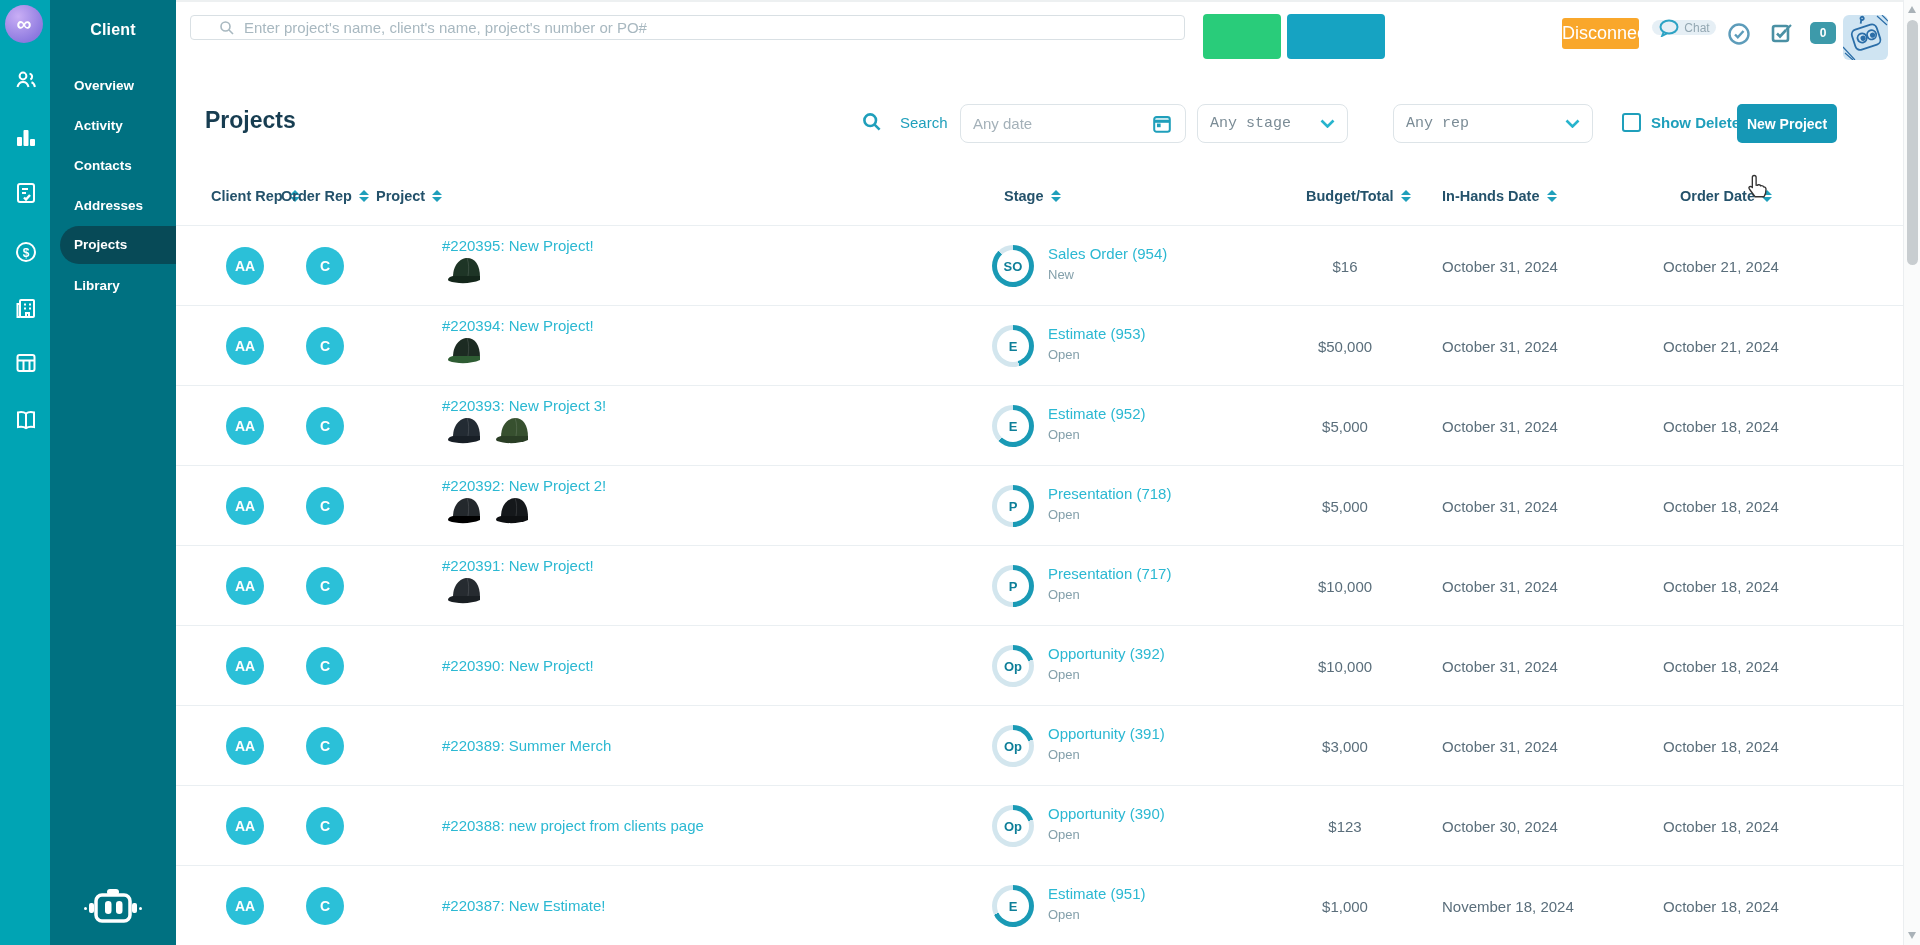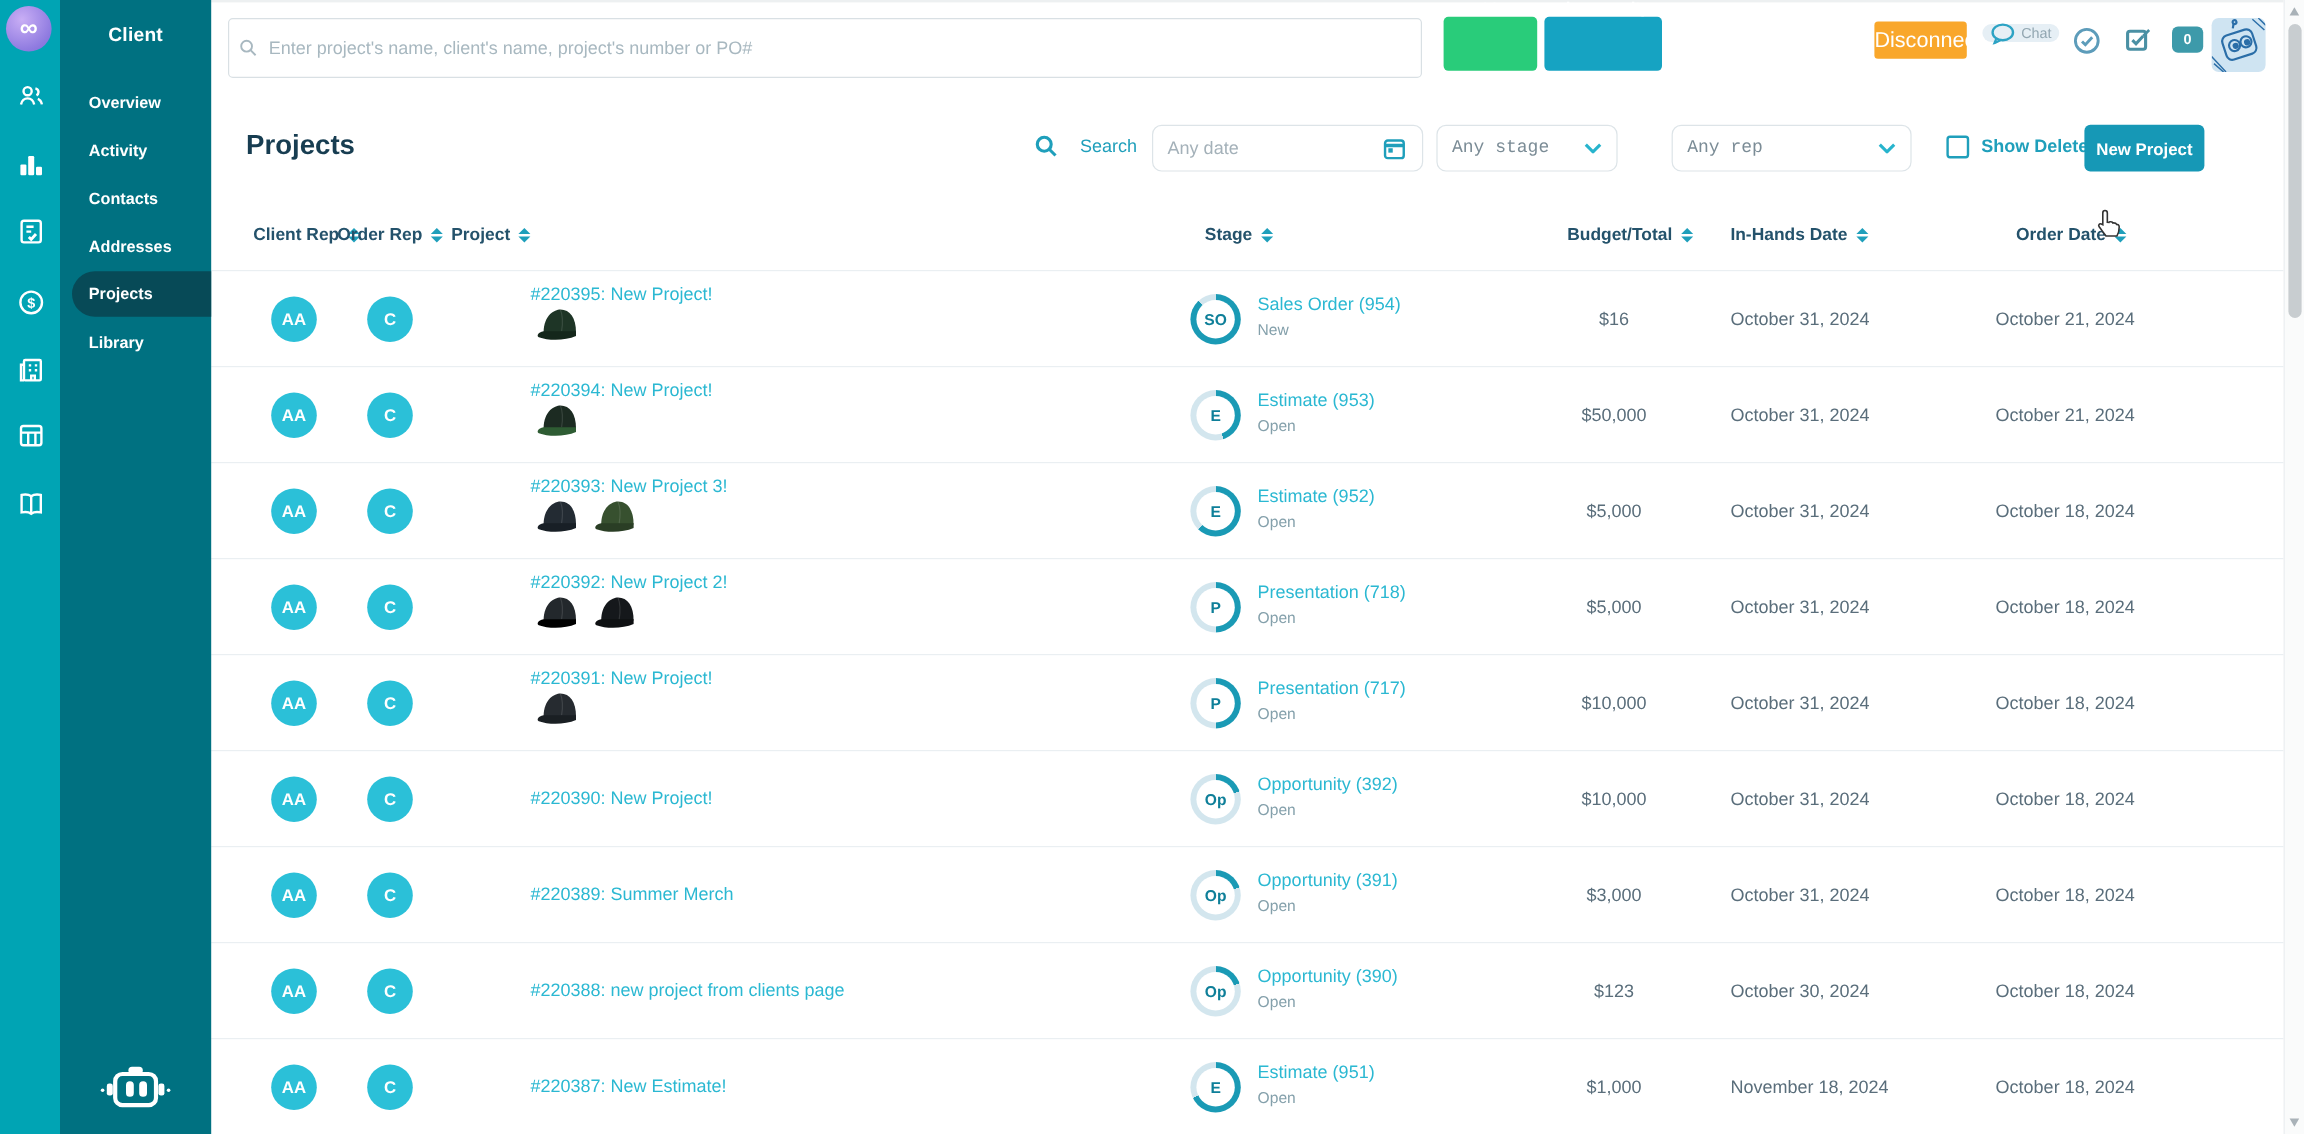--- a/index.html
+++ b/index.html
@@ -23,22 +23,22 @@
   .nav-item { position:absolute; left:0; width:126px; height:32px; line-height:32px;
     padding-left:24px; color:#fff; font-size:13.5px; font-weight:bold; cursor:pointer; }
   .nav-item.selected { left:10px; width:116px; padding-left:14px; height:38px; line-height:38px;
     background:#074a57; border-radius:19px 0 0 19px; }
   #nav-robot { position:absolute; left:33px; top:884px; width:60px; height:48px; cursor:pointer; }
 
   
   #content { left:176px; top:0; width:1727px; height:945px; background:#fff; border-top:2px solid #edf0f1; }
 
   
-  #search-box { position:absolute; left:14px; top:13px; width:995px; height:50px;
-    border:1px solid #d9e0e4; border-radius:4px; display:flex; align-items:center; padding:0 8px; gap:9px; }
+  #search-box { position:absolute; left:14px; top:13px; width:995px; height:25px;
+    border:1px solid #d9e0e4; border-radius:4px; display:flex; align-items:center; padding:0 28px; gap:9px; }
   #search-box input { border:none; outline:none; flex:1; font-size:15px; color:#4a5a63;
     font-family:"Liberation Sans",sans-serif; }
   #search-box input::placeholder { color:#a8b8c0; }
   .pill-btn { position:absolute; top:12px; height:45px; border-radius:4px; color:#fff; text-align:center;
     display:flex; flex-direction:column; justify-content:center; cursor:pointer; line-height:1.25;gap:43px; }
   #webinar-btn { left:1027px; width:78px; background:#29cc7a; }
   #forum-btn  { left:1111px; width:98px; background:#16a3c2; }
   .pill-l1 { font-size:13px; font-weight:bold; }
   .pill-l2 { font-size:11px; font-weight:bold; }
   #disconnect-btn { position:absolute; left:1386px; top:16px; width:77px; height:31px; background:#f9a72b;

